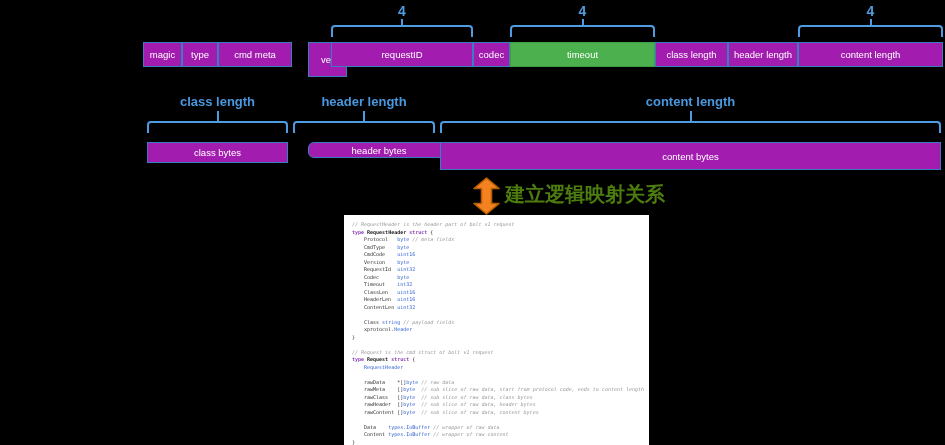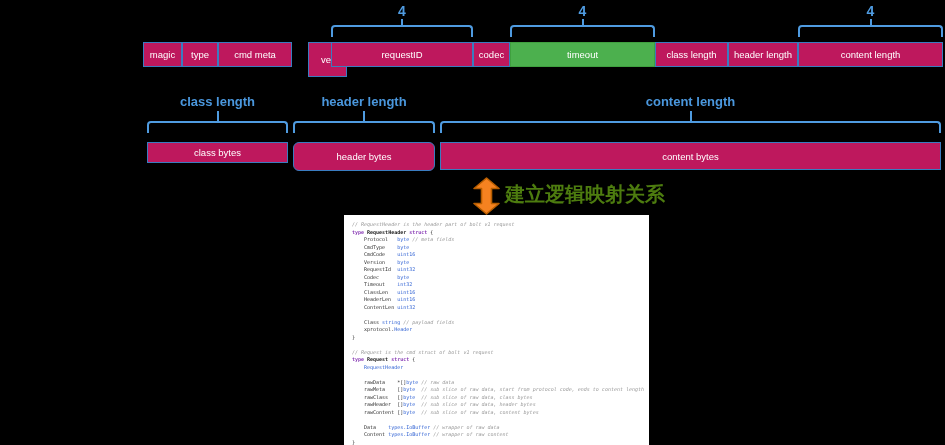--- a/index.html
+++ b/index.html
@@ -1,19 +1,19 @@
 <!DOCTYPE html>
 <html><head>
 <meta charset="utf-8">
 <style>
   html,body{margin:0;padding:0;background:#000;}
   #stage{position:relative;width:945px;height:445px;background:#000;overflow:hidden;
          font-family:"Liberation Sans","DejaVu Sans",sans-serif;}
   
-  .fbox{position:absolute;box-sizing:border-box;background:#be185d;border:1px solid #3a7cc0;
+  .fbox{position:absolute;box-sizing:border-box;background:#a21caf;border:1px solid #3a7cc0;
         color:#fff;font-size:9.5px;display:flex;align-items:center;justify-content:center;
         white-space:nowrap;overflow:hidden;}
   .fbox.green{background:#4cb04e;border-color:#3fa03f;}
   
   .bracket{position:absolute;box-sizing:border-box;border:2px solid #4f9be0;border-bottom:none;
            border-radius:4px 4px 0 0;}
   .tick{position:absolute;width:2px;background:#4f9be0;}
   .blabel{position:absolute;width:120px;text-align:center;white-space:nowrap;}
   .size4{color:#4f9be0;font-size:14px;font-weight:bold;}
   .lenlab{color:#4a97dd;font-size:13px;font-weight:600;}
@@ -65,21 +65,21 @@
       <div class="blabel lenlab" style="left: 157.5px; top: 94px;">class length</div>
       <div class="bracket" style="left: 293px; width: 142px; top: 121px; height: 12px;"></div>
       <div class="tick" style="left: 363px; top: 111px; height: 10px;"></div>
       <div class="blabel lenlab" style="left: 304px; top: 94px;">header length</div>
       <div class="bracket" style="left: 440px; width: 501px; top: 121px; height: 12px;"></div>
       <div class="tick" style="left: 689.5px; top: 111px; height: 10px;"></div>
       <div class="blabel lenlab" style="left: 630.5px; top: 94px;">content length</div>
     </div>
   <div id="row2">
       <div class="fbox" style="left: 147px; width: 141px; top: 142px; height: 21px;">class bytes</div>
-      <div class="fbox" style="left: 293px; width: 142px; top: 142px; height: 29px; border-radius: 6px;">header bytes</div>
+      <div class="fbox" style="left: 308px; width: 142px; top: 142px; height: 16px; border-radius: 6px;">header bytes</div>
       <div class="fbox" style="left: 440px; width: 501px; top: 142px; height: 28px;">content bytes</div>
     </div>
 
   <div class="map-arrow">
     <svg width="29" height="38" viewBox="0 0 29 38">
       <path d="M14.5,1 L27,11.5 L19.5,11.5 L19.5,26.5 L27,26.5 L14.5,37 L2,26.5 L9.5,26.5 L9.5,11.5 L2,11.5 Z" fill="#f58220" stroke="#b85e00" stroke-width="1.6" stroke-linejoin="round"></path>
     </svg>
   </div>
 
   <div class="map-label">建立逻辑映射关系</div>

